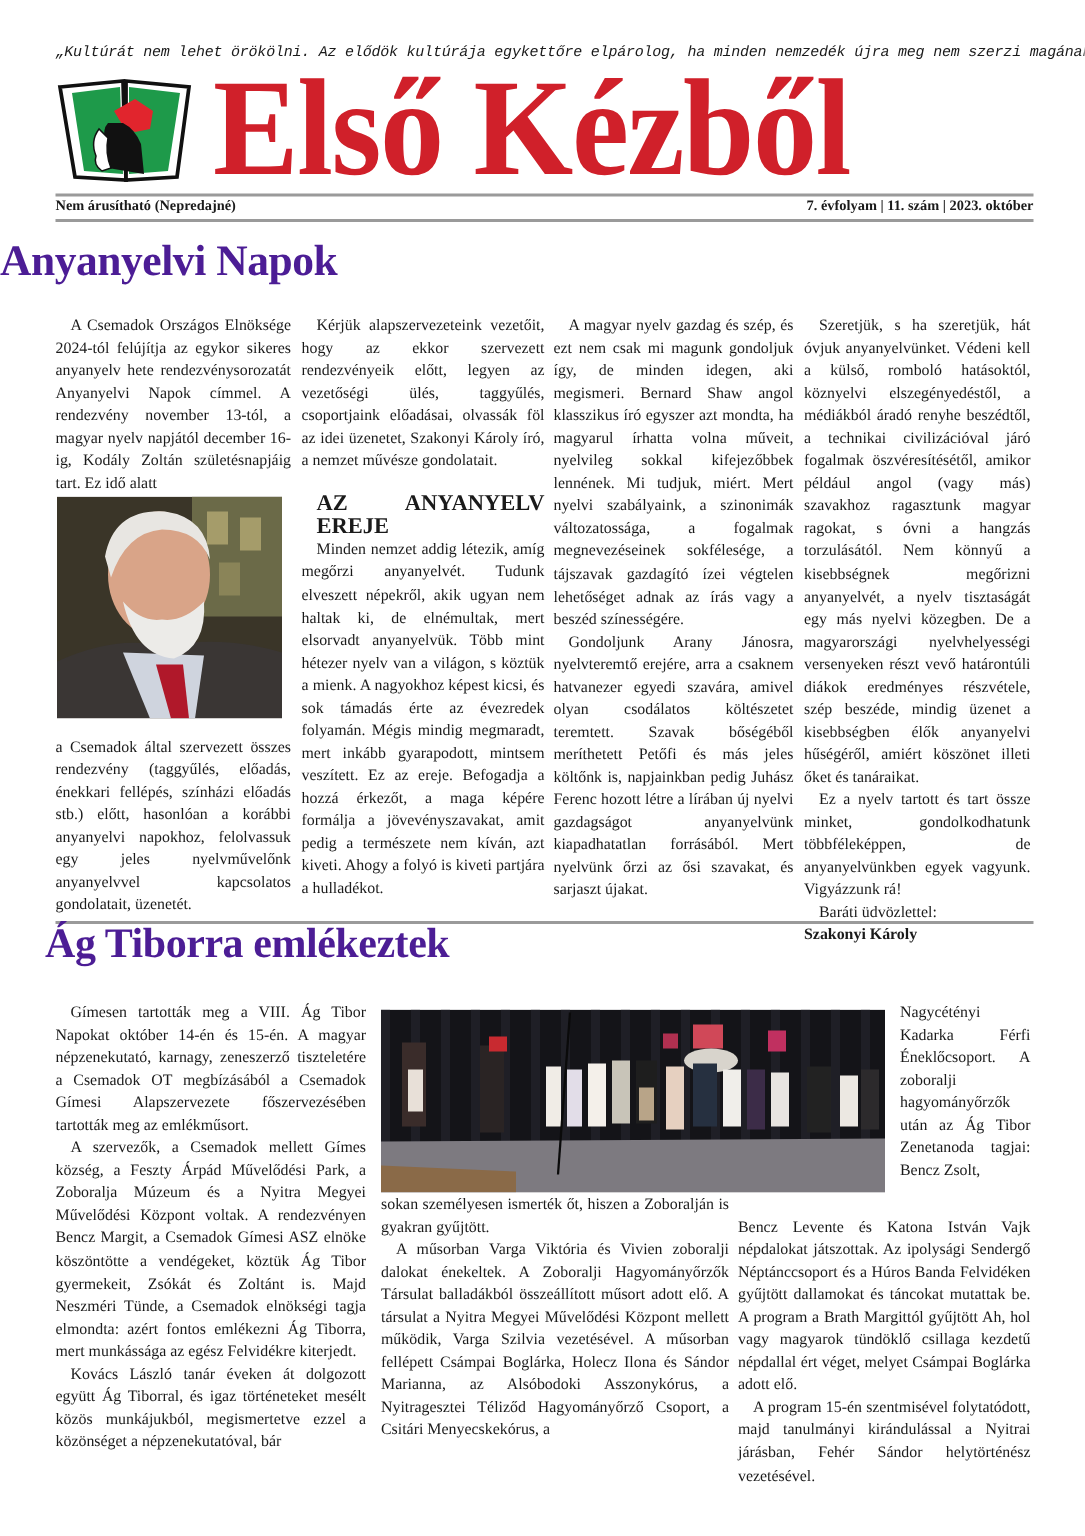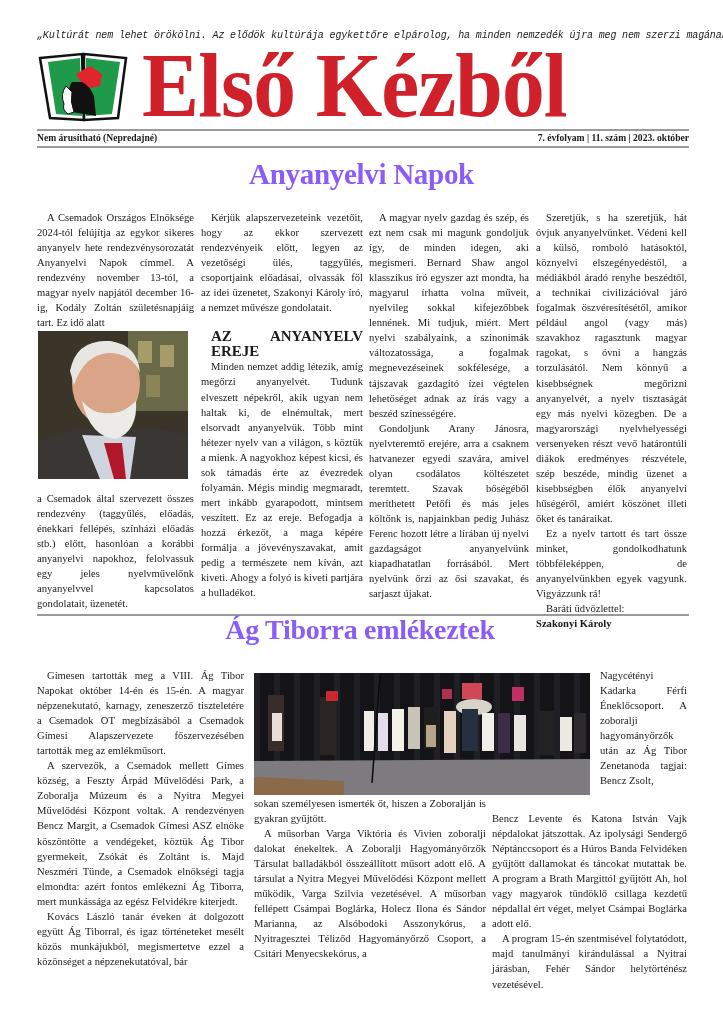--- a/index.html
+++ b/index.html
@@ -8,21 +8,21 @@
 
   .quote { position: absolute; left: 37px; top: 30px; width: 660px; font-size: 10px; font-style: italic; letter-spacing: -0.15px; white-space: nowrap; font-family: Liberation Mono, monospace; }
   .quote .author { font-style: normal; }
 
   .logo { position: absolute; left: 38px; top: 52px; width: 92px; height: 70px; }
   .masthead { position: absolute; left: 142px; top: 40px; width: 560px; height: 90px; font-family: "Liberation Serif", serif; font-weight: bold; color: #d0202a; font-size: 92px; line-height: 90px; letter-spacing: -1px; transform: scaleX(0.93); transform-origin: left top; white-space: nowrap; }
 
   .rule { position: absolute; left: 37px; width: 652px; height: 2px; background: #9a9a9a; }
   .infobar { position: absolute; left: 37px; top: 130px; width: 652px; height: 15px; font-size: 9.6px; font-weight: bold; display: flex; justify-content: space-between; align-items: center; }
 
-  .headline { position: absolute; left: 0; width: 723px; text-align: center; font-weight: bold; color: #8b5cf6; }
+  .headline { position: absolute; left: 0; width: 723px; text-align: left; font-weight: bold; color: #4c1d95; }
   .h1 { top: 158px; font-size: 29px; letter-spacing: -0.3px; }
   .h2 { top: 614px; left: 30px; width: 660px; font-size: 28px; letter-spacing: -0.3px; }
 
   .col { position: absolute; font-size: 10.6px; line-height: 15.05px; text-align: justify; hyphens: manual; }
   .col p { text-indent: 10px; }
   .col p.noindent { text-indent: 0; }
   .subhead { font-weight: bold; font-size: 15px; margin-top: 14px; padding-left: 10px; }
   .sign { text-align: left; font-weight: bold; }
 
   .photo { position: absolute; overflow: hidden; }

